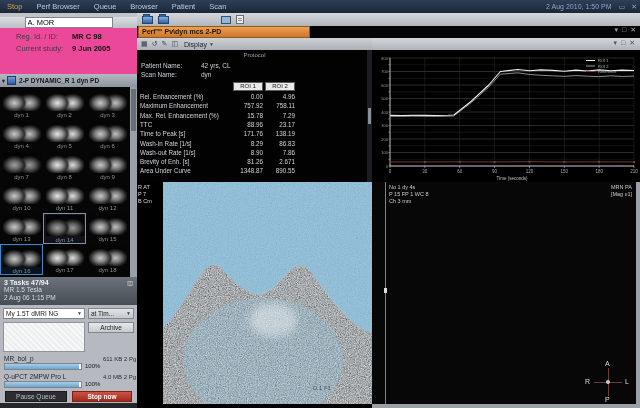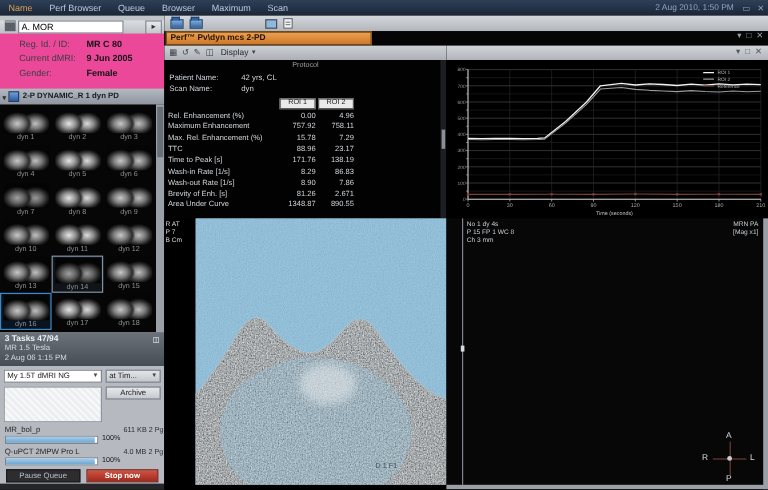--- a/index.html
+++ b/index.html
@@ -13,21 +13,21 @@
     background:linear-gradient(#2e3f58,#1b2738); display:flex; align-items:center;
     font-size:7.5px; color:#bcc9e0; }
   .menu-item { padding:0 7px; cursor:default; }
   .menu-item:first-child { color:#d8a050; }
   #menu-clock { margin-left:auto; color:#93a5c4; padding-right:4px; font-size:7px; }
   .winglyph { color:#8fa0bc; font-size:7px; padding:0 3px; }
 
   
   #sidebar { left:0; top:13px; width:137px; height:395px; background:#c0c4c9; }
   #sb-header { left:0; top:4px; width:137px; height:15px;
-    background:linear-gradient(#dadde1,#b2b6bc); display:flex; padding:0 2px; }
+    background:linear-gradient(#dadde1,#b2b6bc); display:flex; align-items:center; padding:0 2px;flex-direction:column; }
   .sb-hicon { width:9px; height:9px; background:#5a6068; margin:0 2px;
     box-shadow:inset 0 2px 0 #9aa0a8; }
   #sb-search { width:88px; height:11px; font-size:7.5px; border:1px solid #7e848c;
     background:#fff; padding:0 2px; font-family:inherit; }
   #sb-tool-btn { margin-left:auto; width:14px; height:12px; background:linear-gradient(#e8eaee,#c2c6cc);
     border:1px solid #888e96; font-size:7px; line-height:10px; text-align:center; color:#333; }
 
   #sb-info { left:0; top:15px; width:137px; height:46px; background:#ec4899; padding:3px 16px; }
   .info-row { display:flex; font-size:7.5px; line-height:12px; }
   .info-label { width:56px; color:#3a3e44; }
@@ -162,51 +162,47 @@
   #compass .c-r { position:absolute; left:-1px; top:16px; font-size:7px; color:#d8dce0; }
   #compass .c-l { position:absolute; left:39px; top:16px; font-size:7px; color:#d8dce0; }
 </style>
 </head>
 <body>
 
 <div id="app">
 
   <div id="menubar" class="abs">
     <span id="menu-items" style="display: flex;">
-        <span class="menu-item">Name</span>
+        <span class="menu-item">Stop</span>
         <span class="menu-item">Perf Browser</span>
         <span class="menu-item">Queue</span>
         <span class="menu-item">Browser</span>
-        <span class="menu-item">Maximum</span>
+        <span class="menu-item">Patient</span>
         <span class="menu-item">Scan</span>
       </span>
     <span id="menu-clock">2 Aug 2010, 1:50 PM</span>
     <span class="winglyph">▭</span>
     <span class="winglyph">✕</span>
   </div>
 
   <div id="sidebar" class="abs">
     <div id="sb-header" class="abs">
       <span class="sb-hicon"></span>
       <input id="sb-search" value="A. MOR" style="">
       <div id="sb-tool-btn">▸</div>
     </div>
 
     <div id="sb-info" class="abs">
         <div class="info-row">
           <span class="info-label">Reg. Id. / ID:</span>
-          <span class="info-value">MR C 80</span>
+          <span class="info-value">MR C 98</span>
         </div>
         <div class="info-row">
-          <span class="info-label">Current dMRI:</span>
+          <span class="info-label">Current study:</span>
           <span class="info-value">9 Jun 2005</span>
-        </div>
-        <div class="info-row">
-          <span class="info-label">Gender:</span>
-          <span class="info-value">Female</span>
         </div>
       </div>
 
     <div id="sb-series" class="abs">
       <span class="arrow">▾</span>
       <span class="series-ic"></span>
       <span>2-P DYNAMIC_R 1 dyn PD</span>
     </div>
 
     <div id="sb-thumbs" class="abs">

